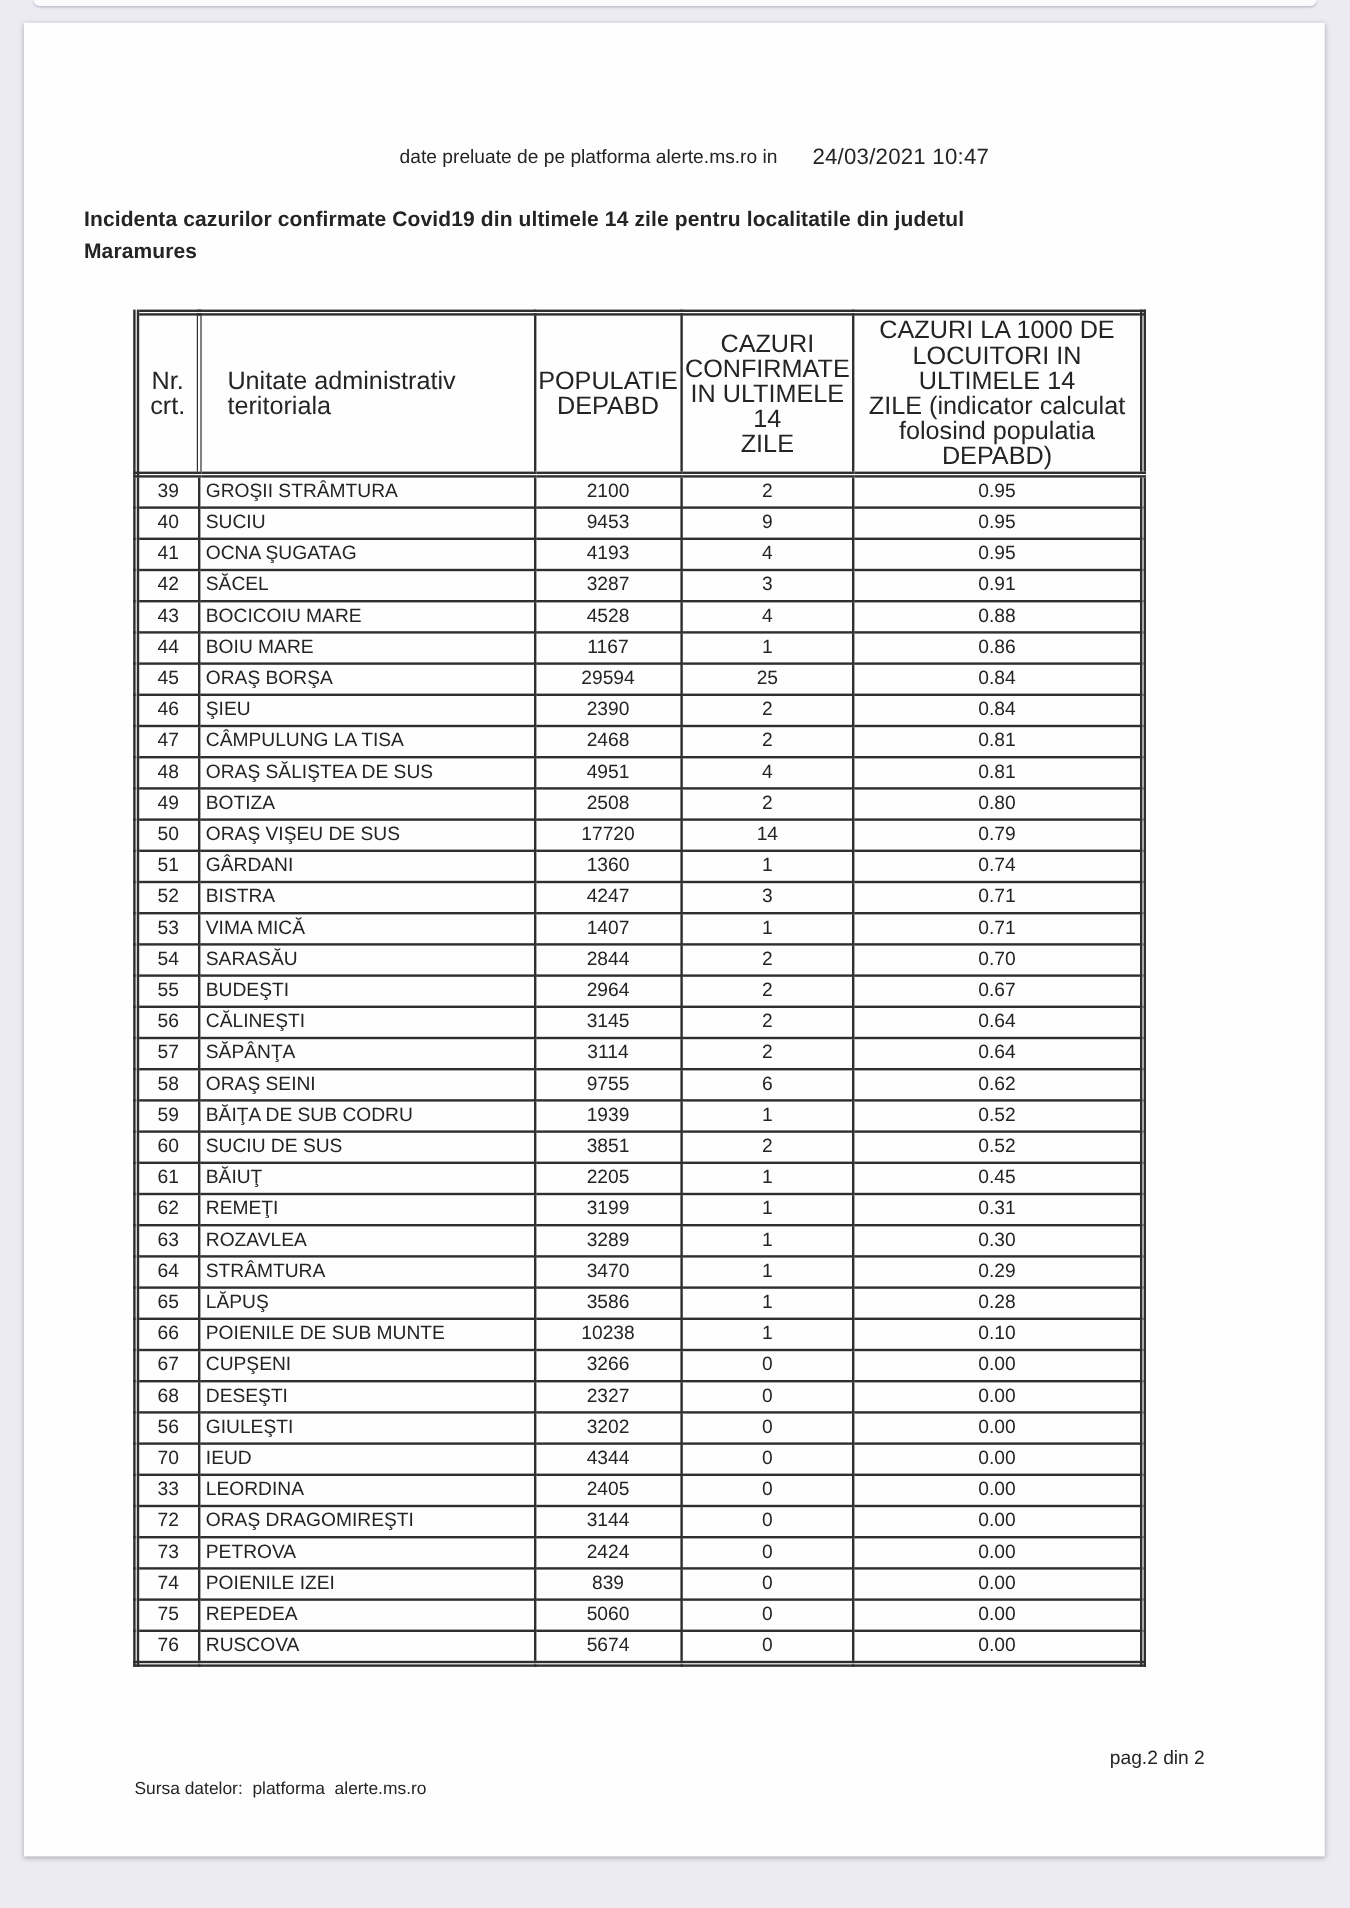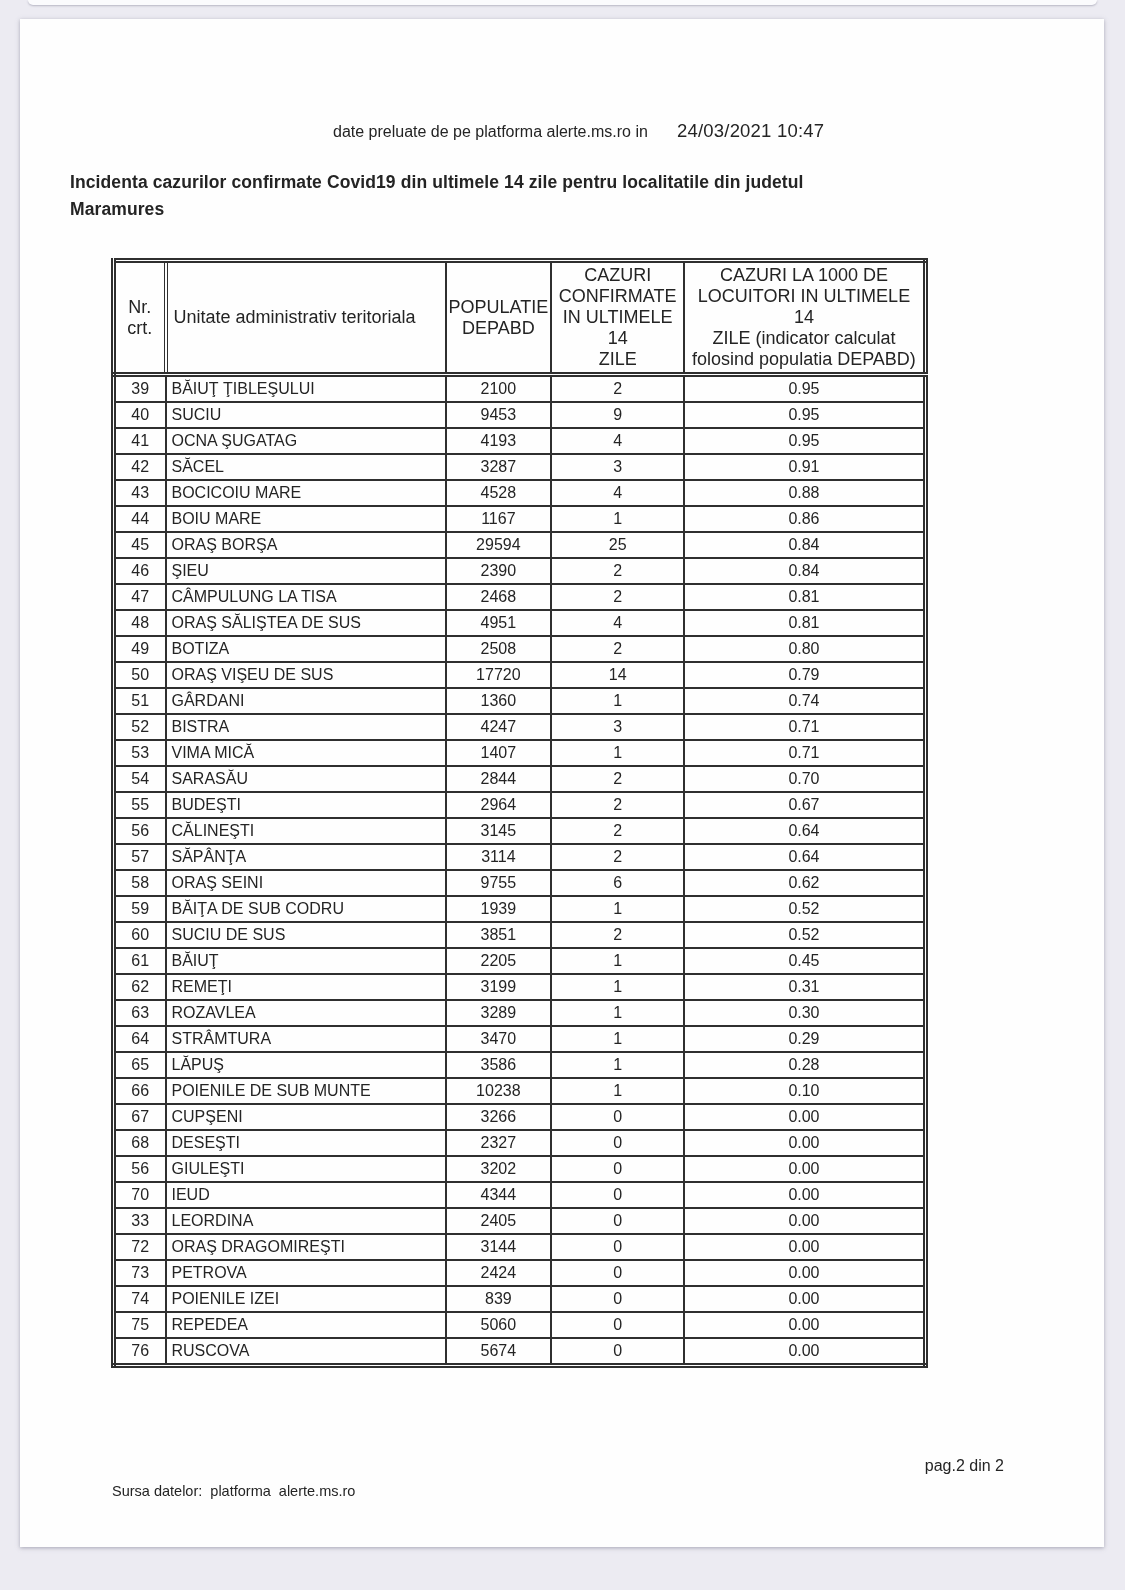--- a/index.html
+++ b/index.html
@@ -51,28 +51,28 @@
   table.incidence col.c-nr   { width: 52px; }
   table.incidence col.c-name { width: 280px; }
   table.incidence col.c-pop  { width: 102px; }
   table.incidence col.c-caz  { width: 133px; }
   table.incidence col.c-rate { width: 241px; }
   table.incidence th {
     border: 2px solid #2f2f2f;
     border-bottom: 5px double #2f2f2f;
     height: 100px;
     font-weight: normal;
-    font-size: 18px;
+    font-size: 21px;
     line-height: 21px;
     text-align: center;
     vertical-align: middle;
     white-space: pre-line;
     padding: 2px 2px;
   }
-  table.incidence th.left { text-align: left; padding-left: 6px; white-space: normal; }
+  table.incidence th.left { text-align: left; padding-left: 22px; white-space: normal; }
   table.incidence th:first-child { border-left: 5px double #2f2f2f; border-right: 4px double #2f2f2f; }
   table.incidence td {
     border: 2px solid #2f2f2f;
     height: 24px;
     line-height: 24px;
     text-align: center;
     vertical-align: middle;
     padding: 0 3px;
     overflow: hidden;
     white-space: nowrap;
@@ -123,21 +123,21 @@
 ZILE</th>
         <th>CAZURI LA 1000 DE
 LOCUITORI IN ULTIMELE 14
 ZILE (indicator calculat
 folosind populatia DEPABD)</th>
       </tr>
     </thead>
     <tbody>
   <tr>
     <td>39</td>
-    <td class="name">BĂIUŢ ŢIBLEŞULUI</td>
+    <td class="name">GROŞII STRÂMTURA</td>
     <td>2100</td>
     <td>2</td>
     <td>0.95</td>
   </tr>
 
   <tr>
     <td>40</td>
     <td class="name">SUCIU</td>
     <td>9453</td>
     <td>9</td>

